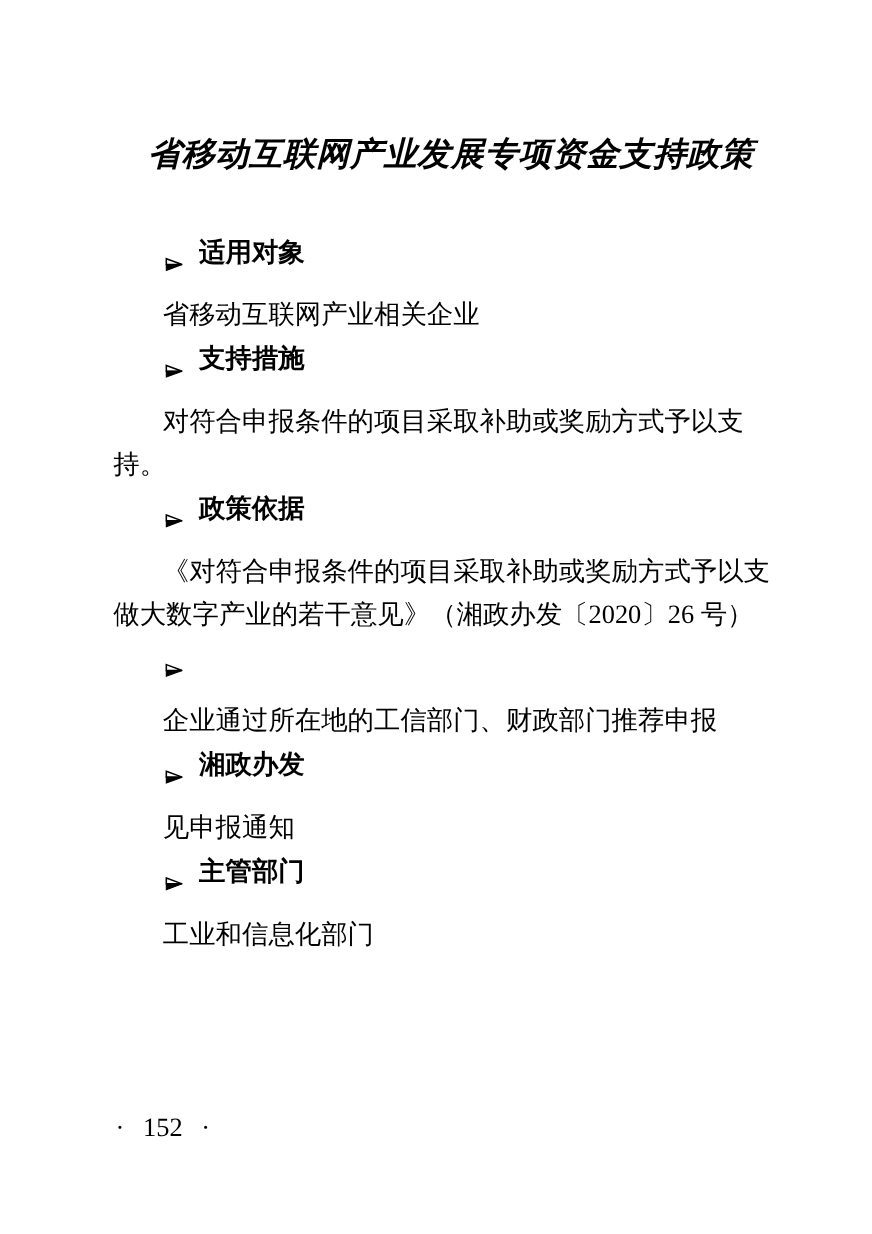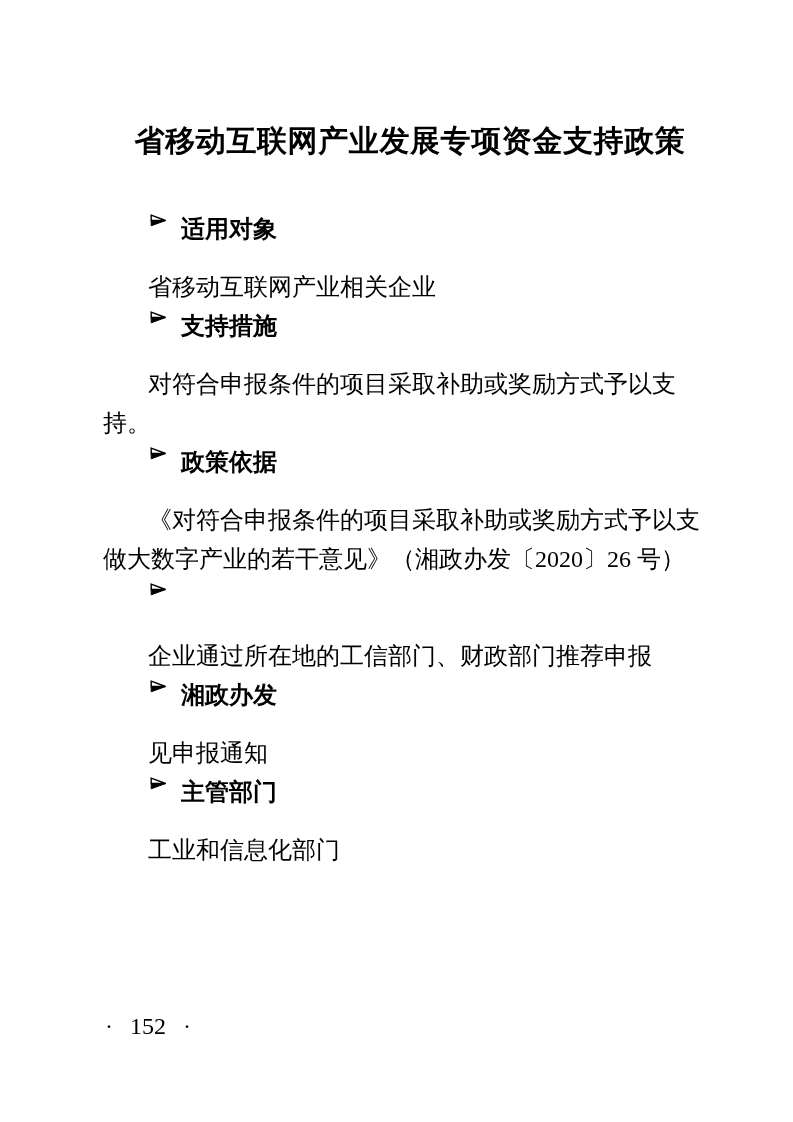--- a/index.html
+++ b/index.html
@@ -21,25 +21,26 @@
   }
   .doc-title {
     font-family: "DejaVu Sans", sans-serif;
     font-weight: bold;
     font-size: 30px;
     line-height: 48px;
     letter-spacing: 0.6px;
     text-align: center;
     white-space: nowrap;
     margin: 0 0 45px 0;
+    font-style: italic;
   }
   .section { margin: 0; }
   .section-heading {
     display: flex;
-    align-items: flex-start;
+    align-items: flex-end;
     padding-left: 47px;
     font-family: "DejaVu Sans", sans-serif;
     font-weight: bold;
     font-size: 24px;
     height: 39px;
     line-height: 39px;
   }
   .bullet-icon {
     width: 17px;
     height: 17px;

